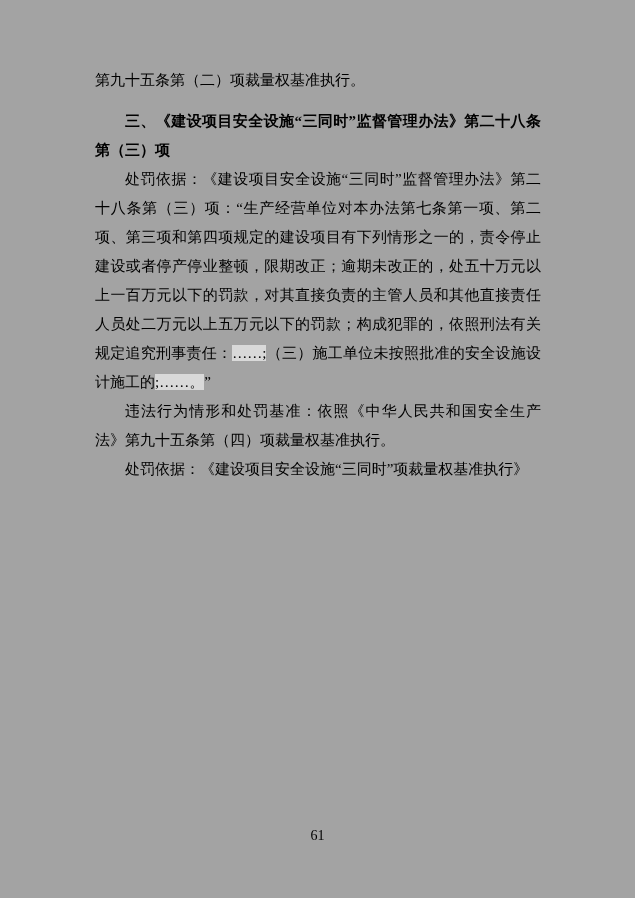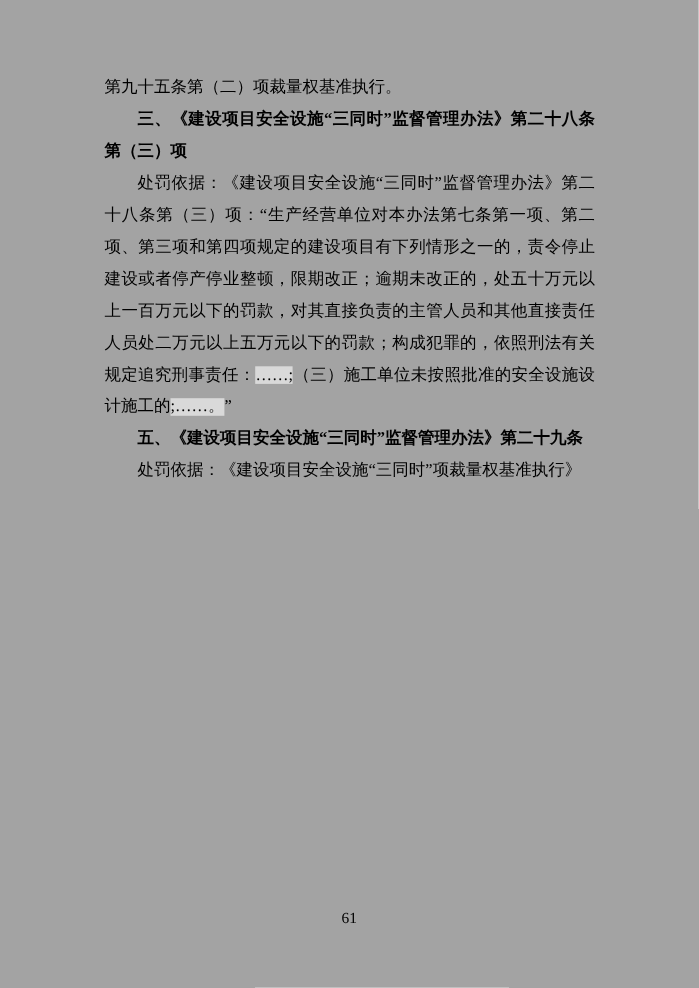--- a/index.html
+++ b/index.html
@@ -33,21 +33,21 @@
   }
   .doc-body p {
     margin: 0;
     padding: 0;
   }
   p.body, p.heading {
     text-indent: 2em;
   }
   p.heading {
     font-weight: bold;
-    margin-top: 0;
+    margin-top: 12px;
   }
   p.continuation {
     text-indent: 0;
   }
   .hl {
     
   }
   .footer {
     position: absolute;
     left: 0;
@@ -61,17 +61,17 @@
   }
 </style>
 </head>
 <body>
 
 <div class="page">
   <div class="doc-body">
       <p class="continuation"><span>第九十五条第（二）项裁量权基准执行。</span></p>
       <p class="heading"><span>三、《建设项目安全设施“三同时”监督管理办法》第二十八条第（三）项</span></p>
       <p class="body"><span>处罚依据：《建设项目安全设施“三同时”监督管理办法》第二十八条第（三）项：“生产经营单位对本办法第七条第一项、第二项、第三项和第四项规定的建设项目有下列情形之一的，责令停止建设或者停产停业整顿，限期改正；逾期未改正的，处五十万元以上一百万元以下的罚款，对其直接负责的主管人员和其他直接责任人员处二万元以上五万元以下的罚款；构成犯罪的，依照刑法有关规定追究刑事责任：</span><span class="hl" style="background: rgb(217, 217, 217);">……;</span><span>（三）施工单位未按照批准的安全设施设计施工的</span><span class="hl" style="background: rgb(217, 217, 217);">;……。</span><span>”</span></p>
-      <p class="heading"><span>五、《建设项目安全设施“三同时”监督管理办法》第二十九条</span></p>
+      <p class="body"><span>违法行为情形和处罚基准：依照《中华人民共和国安全生产法》第九十五条第（四）项裁量权基准执行。</span></p>
       <p class="body"><span>处罚依据：《建设项目安全设施“三同时”项裁量权基准执行》</span></p>
     </div>
   <div class="footer">61</div>
 </div>
 
 </body></html>

